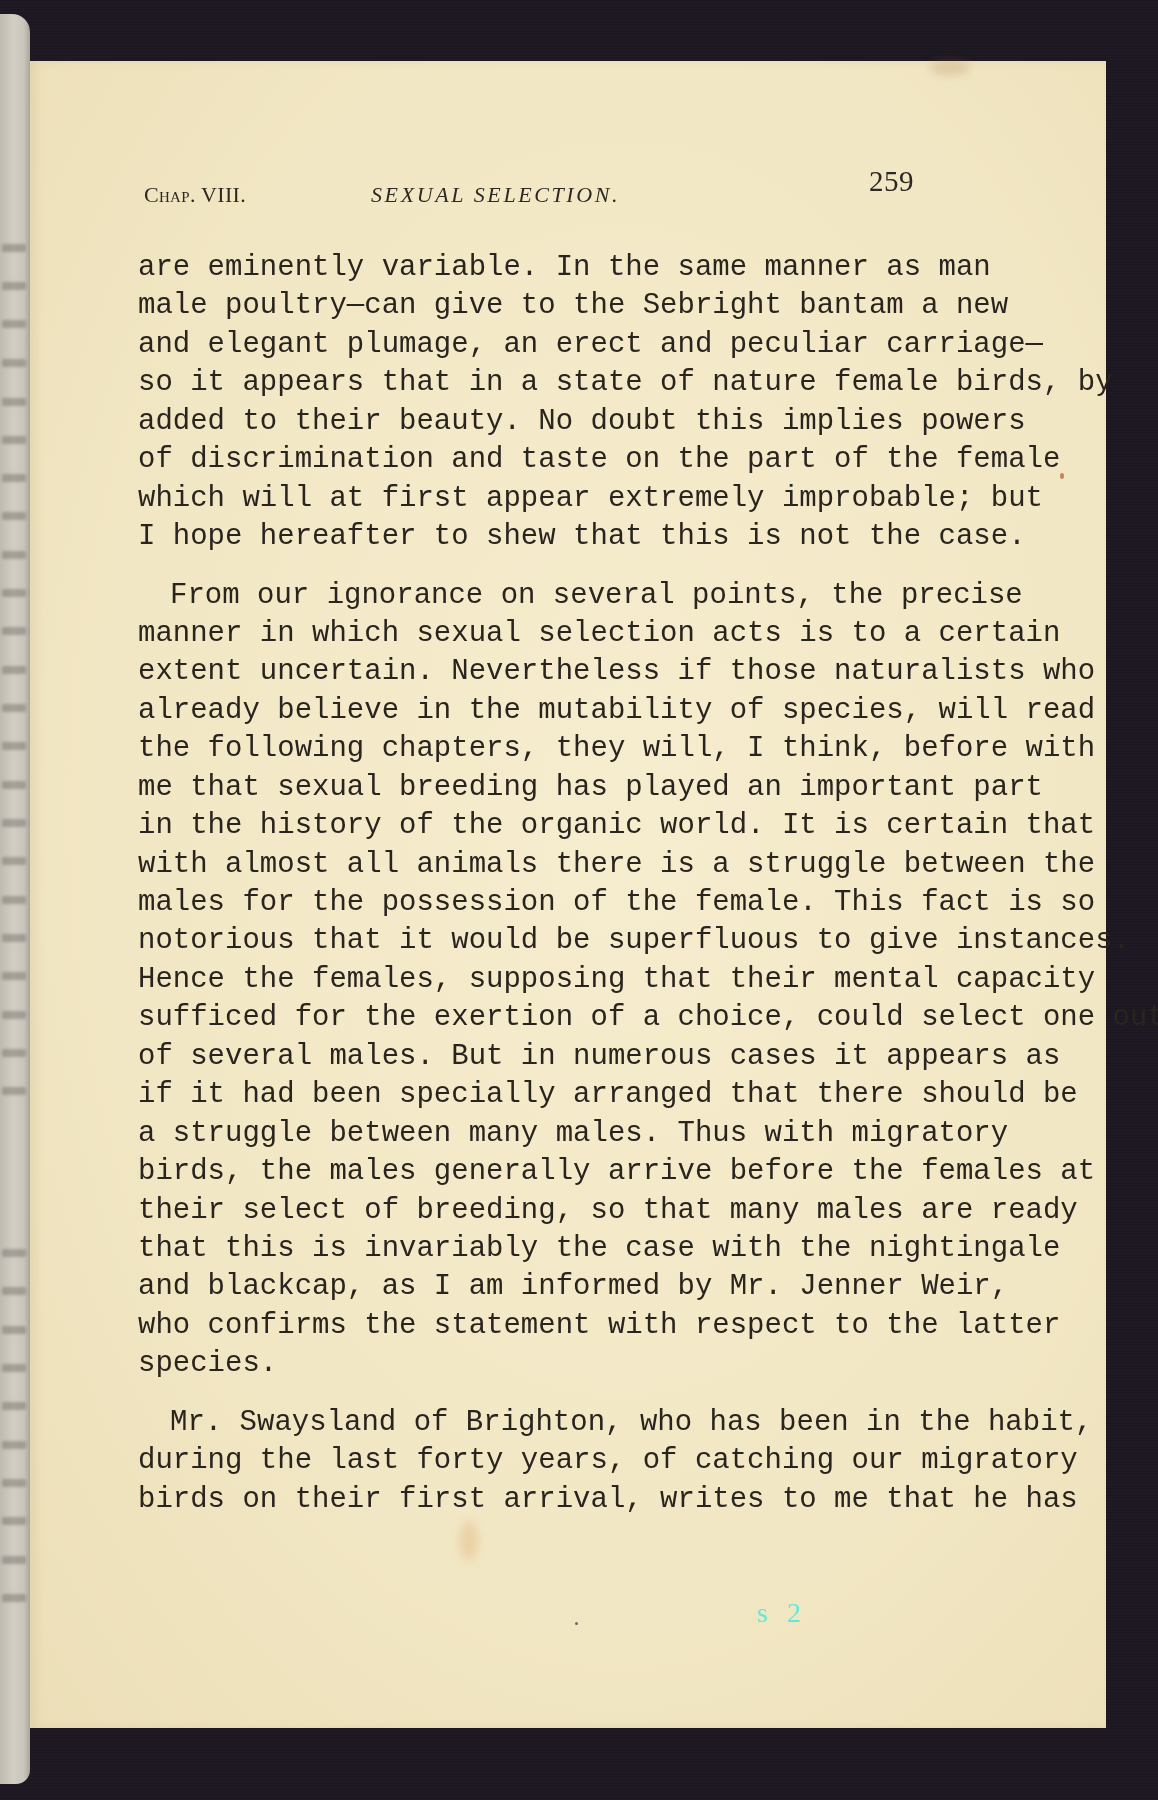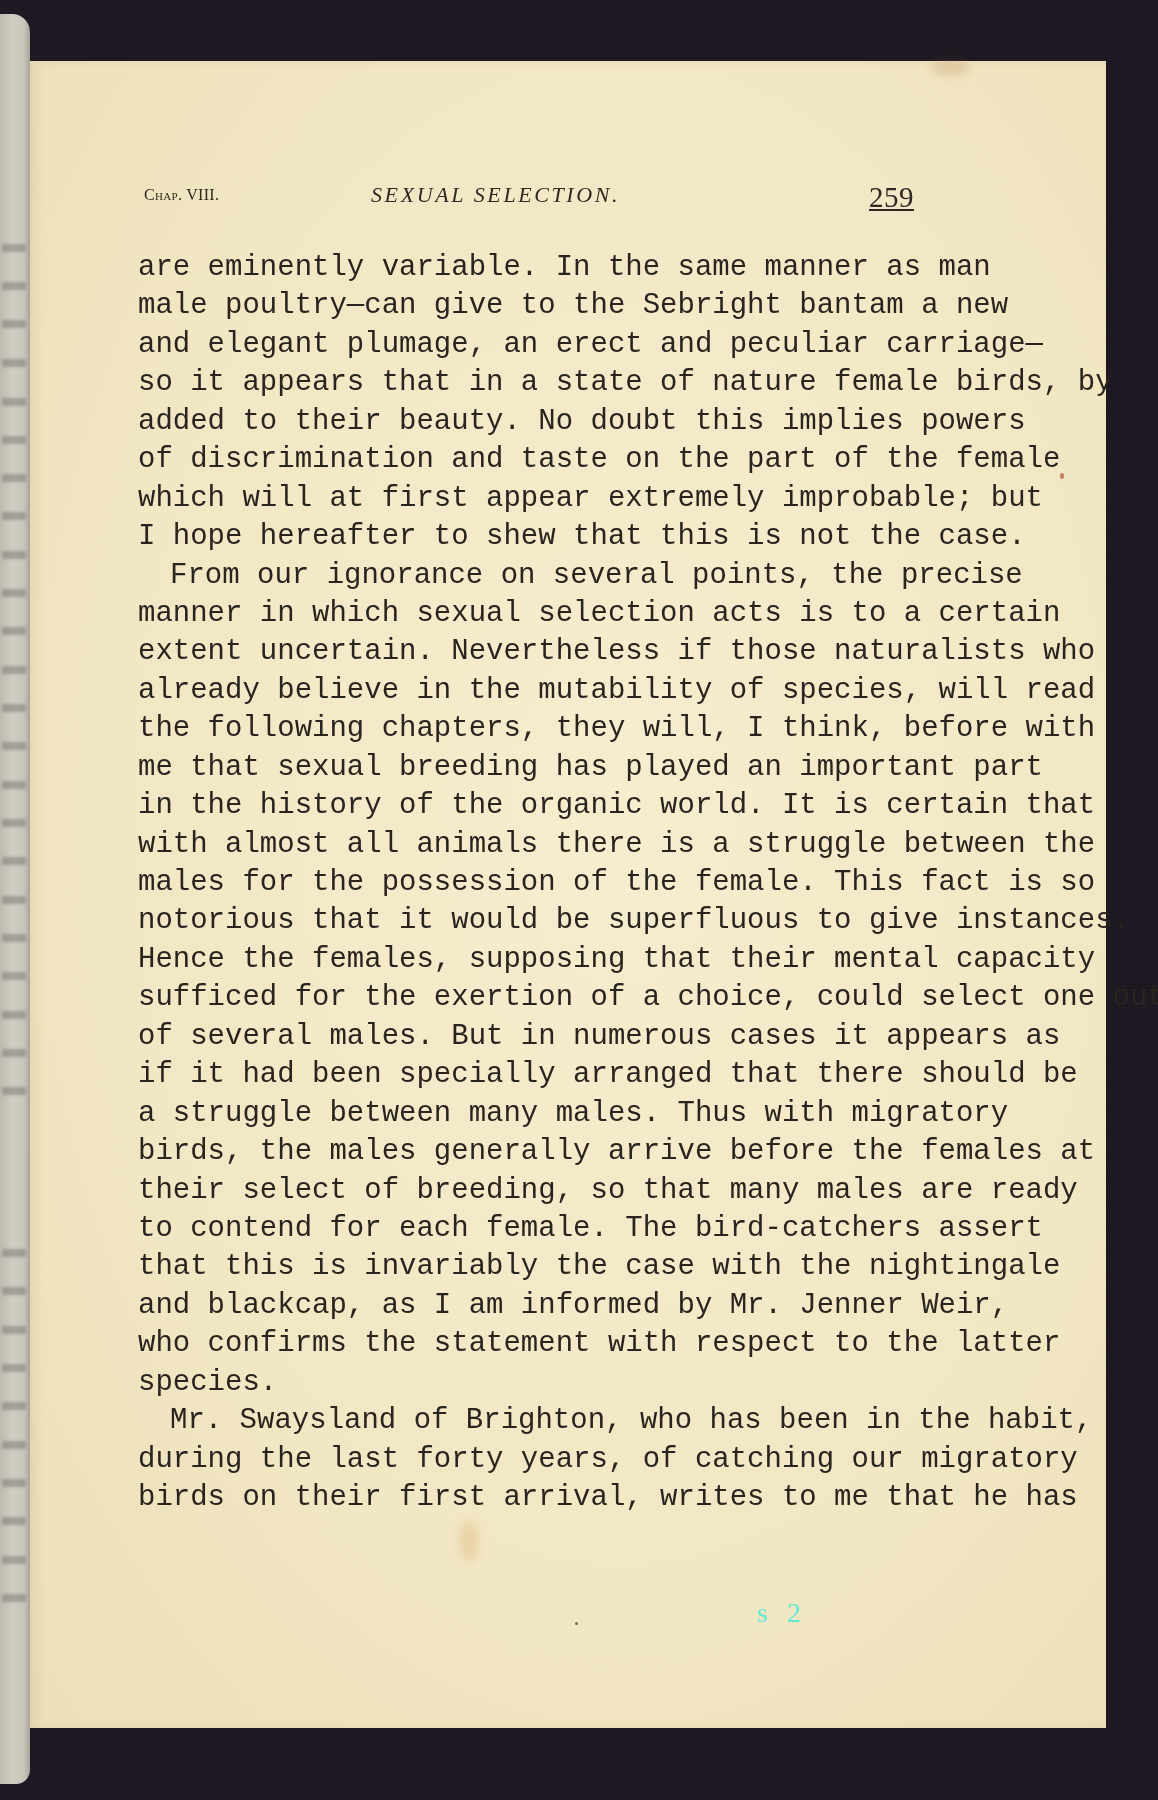--- a/index.html
+++ b/index.html
@@ -25,33 +25,33 @@
     background: radial-gradient(ellipse at 55% 45%, #f6edcf 0%, #f2e7c4 60%, #ecdfb8 100%);
     box-shadow: inset 6px 0 10px rgba(150,120,70,0.12);
   }
   .page .foxing {
     position: absolute; border-radius: 50%; pointer-events: none;
   }
   .running-head {
     position: absolute; top: 180px; height: 30px; line-height: 30px;
     color: #2e2823; white-space: nowrap;
   }
-  .rh-chap { left: 144px; font-size: 16px; font-variant: small-caps; letter-spacing: 0.3px; }
+  .rh-chap { left: 144px; font-size: 22px; font-variant: small-caps; letter-spacing: 0.3px; }
   .rh-title { left: 371px; font-size: 22px; letter-spacing: 2.6px; font-weight: normal; font-style: italic; }
-  .rh-folio { left: 869px; font-size: 29px; top: 182px; letter-spacing: 0.5px; text-decoration: underline; }
+  .rh-folio { left: 869px; font-size: 29px; top: 166px; letter-spacing: 0.5px; }
   .body-text {
     position: absolute; left: 138px; top: 249px; width: 777px;
     color: #2a241f; font-size: 29px; line-height: 38.45px; font-family: Liberation Mono, monospace;
   }
   .line {
     display: block; height: 38.45px; white-space: nowrap;
     text-align: justify; text-align-last: justify;
   }
   .line.last { text-align-last: left; }
-  .line.indent { padding-left: 32px; box-sizing: border-box; }
+  .line.indent { padding-left: 32px; box-sizing: border-box; margin-top: 20px; }
   .signature {
     position: absolute; left: 757px; top: 1597px; font-size: 28px; color: #5eead4;
     letter-spacing: 6px; line-height: 32px;
   }
   .speck { position: absolute; border-radius: 50%; }
 </style>
 </head>
 <body>
 
 <div class="prev-pages">
@@ -120,21 +120,20 @@
     <span class="line">with almost all animals there is a struggle between the</span>
     <span class="line">males for the possession of the female.  This fact is so</span>
     <span class="line">notorious that it would be superfluous to give instances.</span>
     <span class="line">Hence the females, supposing that their mental capacity</span>
     <span class="line">sufficed for the exertion of a choice, could select one out</span>
     <span class="line">of several males.  But in numerous cases it appears as</span>
     <span class="line">if it had been specially arranged that there should be</span>
     <span class="line">a struggle between many males.  Thus with migratory</span>
     <span class="line">birds, the males generally arrive before the females at</span>
     <span class="line">their select of breeding, so that many males are ready</span>
-    <span class="line">to contend for each female.  The bird-catchers assert</span>
     <span class="line">that this is invariably the case with the nightingale</span>
     <span class="line">and blackcap, as I am informed by Mr. Jenner Weir,</span>
     <span class="line">who confirms the statement with respect to the latter</span>
     <span class="line last">species.</span>
     <span class="line indent">Mr. Swaysland of Brighton, who has been in the habit,</span>
     <span class="line">during the last forty years, of catching our migratory</span>
     <span class="line">birds on their first arrival, writes to me that he has</span>
   </div>
 
 <div class="signature">s 2</div>

